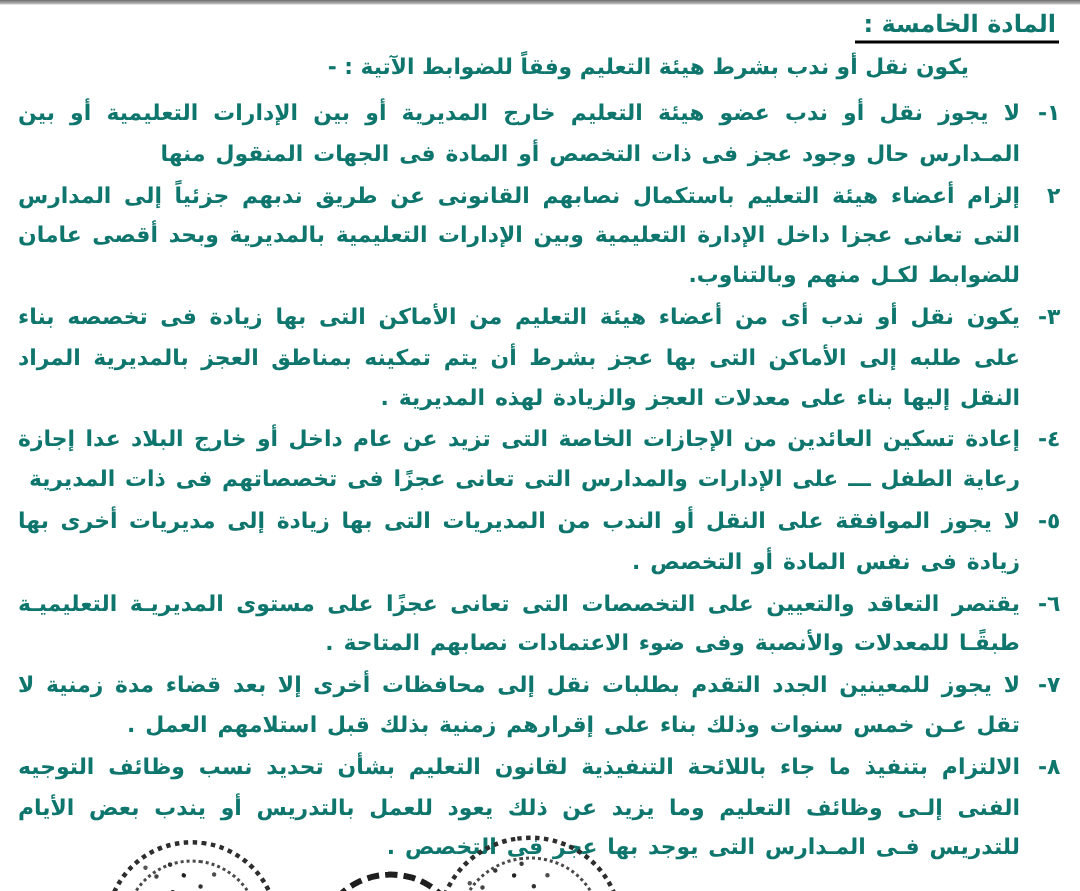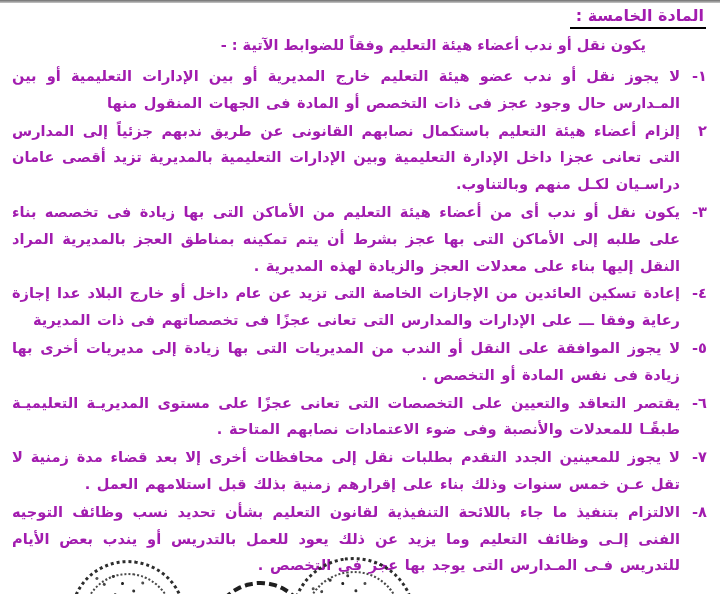--- a/index.html
+++ b/index.html
@@ -4,21 +4,21 @@
 <style>
   html,body{margin:0;padding:0;background:#ffffff;}
   .page{
     position:relative;
     width:720px;height:594px;
     background:#ffffff;
     overflow:hidden;
     direction:rtl;
     font-family:"DejaVu Sans",sans-serif;
     font-weight:700;
-    color:#a21caf;
+    color:#0f766e;
     -webkit-font-smoothing:none;
   }
   .scanline{
     position:absolute;top:0;left:0;width:720px;height:3px;
     background:linear-gradient(#6e6e6e,#c8c8c8);
   }
   .heading{
     position:absolute;top:6px;right:14px;
     font-size:16px;
     border-bottom:2px solid #000;
@@ -86,42 +86,42 @@
 </style>
 </head>
 <body>
 
 <div class="page">
 
   <div class="scanline"></div>
 
   <div class="heading">المادة الخامسة :</div>
 
-  <div class="intro">يكون نقل أو ندب أعضاء هيئة التعليم وفقاً للضوابط الآتية : -</div>
+  <div class="intro">يكون نقل أو ندب بشرط هيئة التعليم وفقاً للضوابط الآتية : -</div>
 
   <div class="items">
 
     <div class="item">
       <span class="num">١-</span>
       <span class="txt">لا يجوز نقل أو ندب عضو هيئة التعليم خارج المديرية أو بين الإدارات التعليمية أو بين المـدارس حال وجود عجز فى ذات التخصص أو المادة فى الجهات المنقول منها</span>
     </div>
 
     <div class="item">
       <span class="num">٢</span>
-      <span class="txt">إلزام أعضاء هيئة التعليم باستكمال نصابهم القانونى عن طريق ندبهم جزئياً إلى المدارس التى تعانى عجزا داخل الإدارة التعليمية وبين الإدارات التعليمية بالمديرية تزيد أقصى عامان دراسـيان لكـل منهم وبالتناوب.</span>
+      <span class="txt">إلزام أعضاء هيئة التعليم باستكمال نصابهم القانونى عن طريق ندبهم جزئياً إلى المدارس التى تعانى عجزا داخل الإدارة التعليمية وبين الإدارات التعليمية بالمديرية وبحد أقصى عامان للضوابط لكـل منهم وبالتناوب.</span>
     </div>
 
     <div class="item">
       <span class="num">٣-</span>
       <span class="txt">يكون نقل أو ندب أى من أعضاء هيئة التعليم من الأماكن التى بها زيادة فى تخصصه بناء على طلبه إلى الأماكن التى بها عجز بشرط أن يتم تمكينه بمناطق العجز بالمديرية المراد النقل إليها بناء على معدلات العجز والزيادة لهذه المديرية .</span>
     </div>
 
     <div class="item">
       <span class="num">٤-</span>
-      <span class="txt">إعادة تسكين العائدين من الإجازات الخاصة التى تزيد عن عام داخل أو خارج البلاد عدا إجازة رعاية وفقا ـــ على الإدارات والمدارس التى تعانى عجزًا فى تخصصاتهم فى ذات المديرية</span>
+      <span class="txt">إعادة تسكين العائدين من الإجازات الخاصة التى تزيد عن عام داخل أو خارج البلاد عدا إجازة رعاية الطفل ـــ على الإدارات والمدارس التى تعانى عجزًا فى تخصصاتهم فى ذات المديرية</span>
     </div>
 
     <div class="item">
       <span class="num">٥-</span>
       <span class="txt">لا يجوز الموافقة على النقل أو الندب من المديريات التى بها زيادة إلى مديريات أخرى بها زيادة فى نفس المادة أو التخصص .</span>
     </div>
 
     <div class="item">
       <span class="num">٦-</span>
       <span class="txt">يقتصر التعاقد والتعيين على التخصصات التى تعانى عجزًا على مستوى المديريـة التعليميـة طبقًـا للمعدلات والأنصبة وفى ضوء الاعتمادات نصابهم المتاحة .</span>

